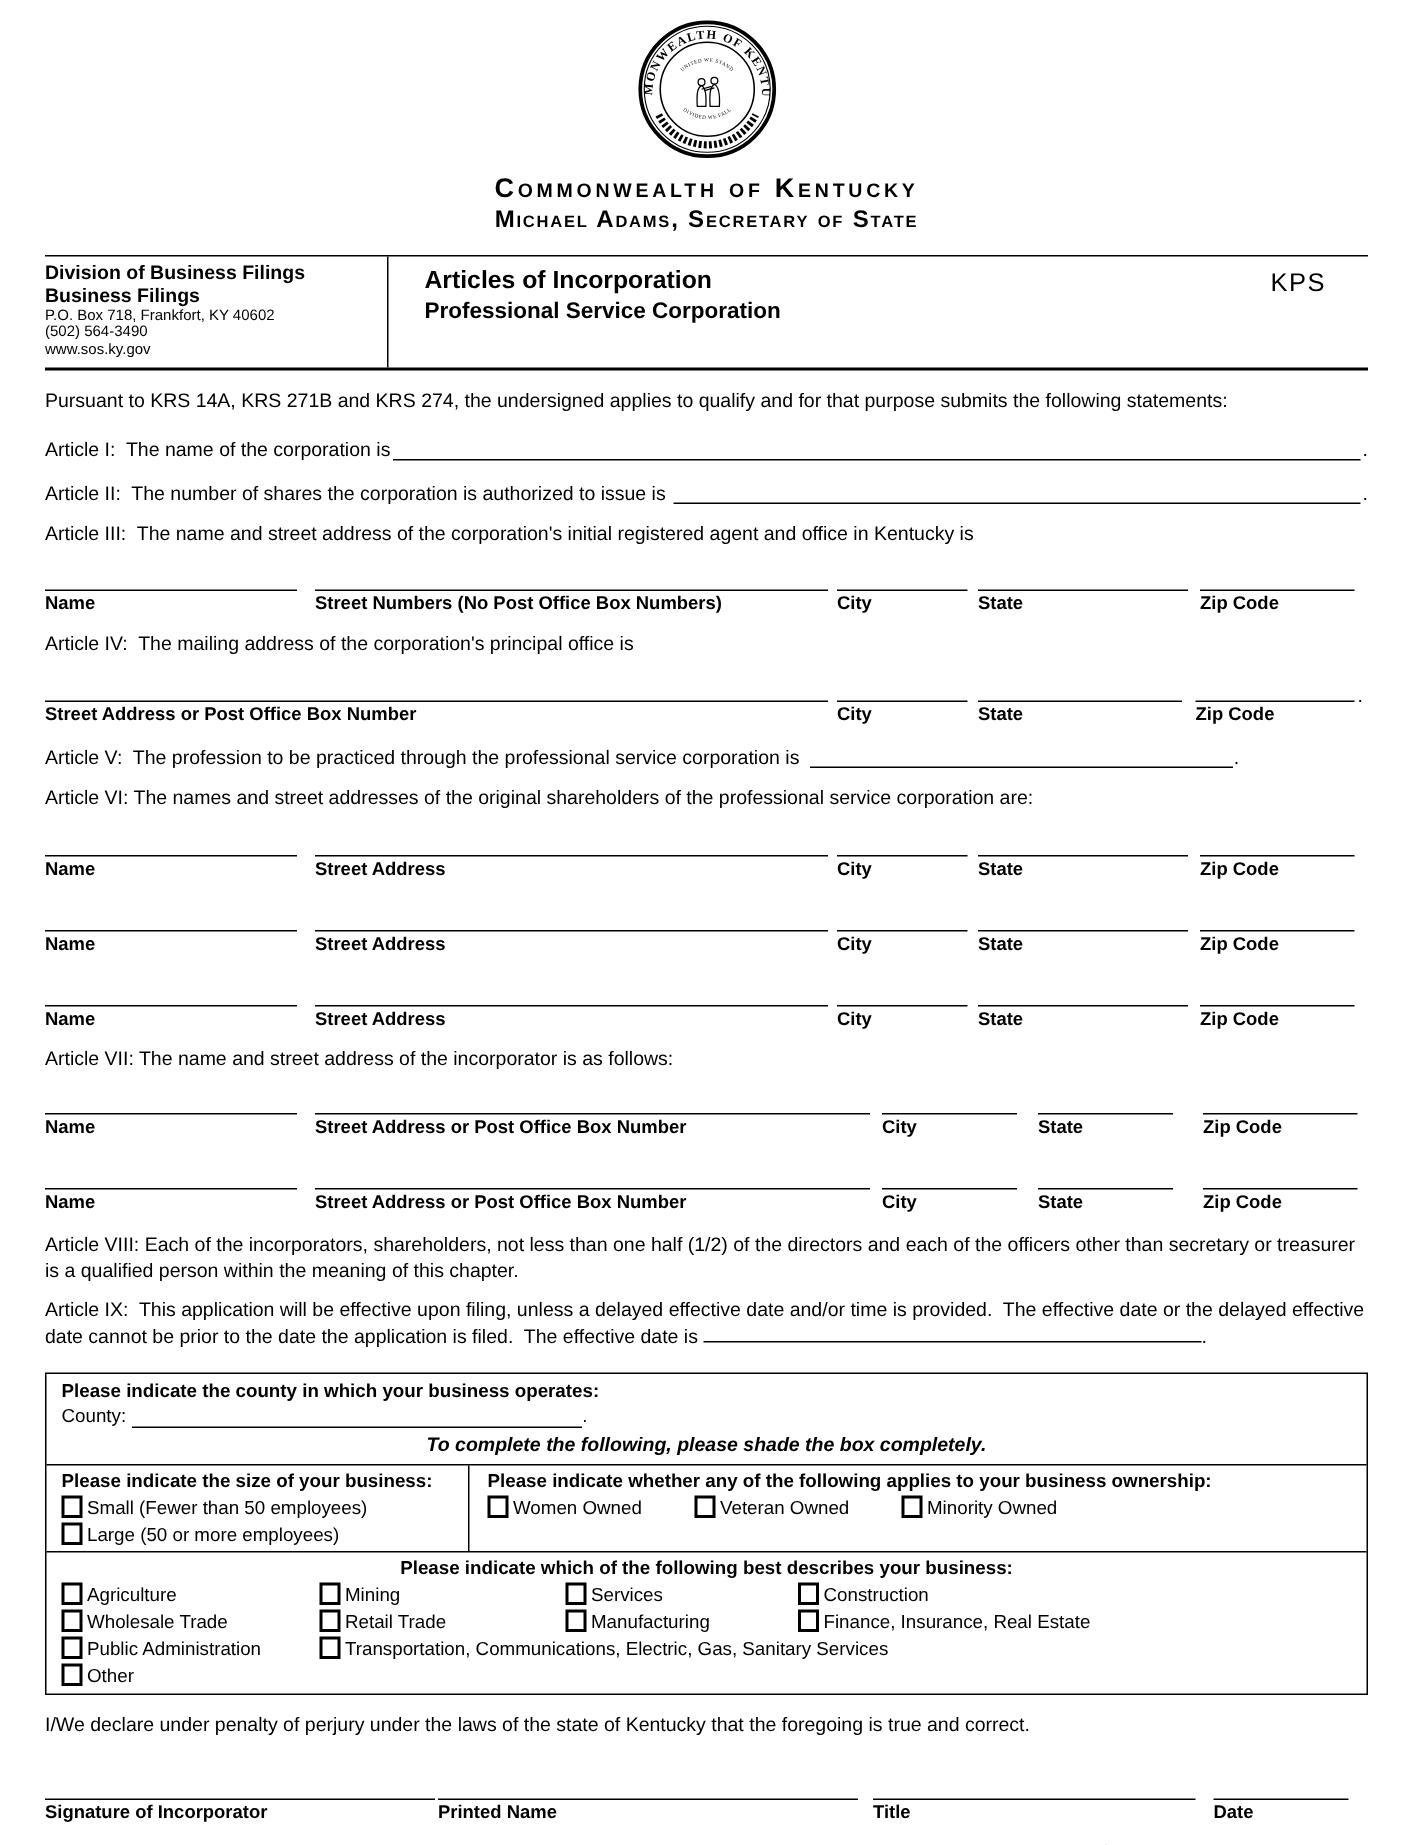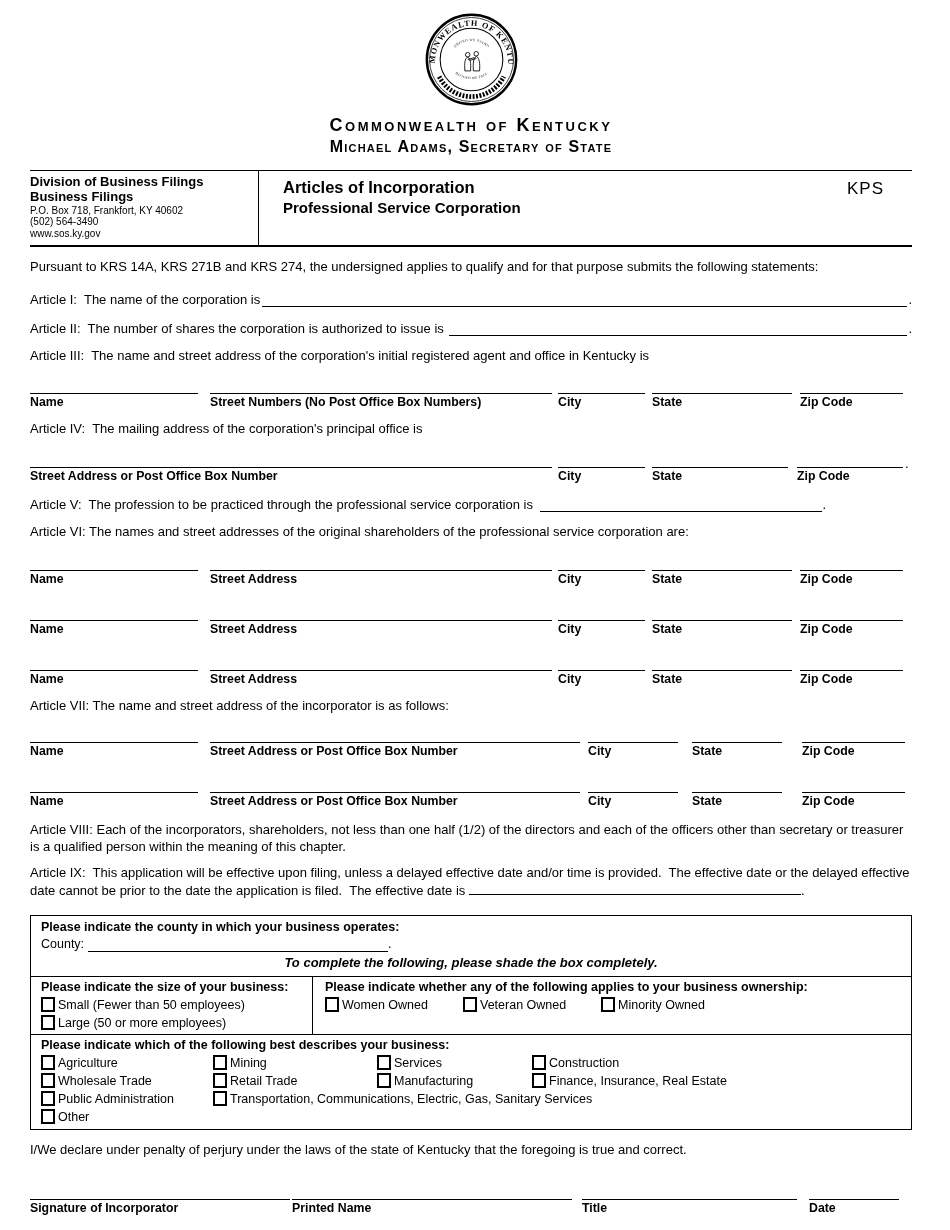--- a/index.html
+++ b/index.html
@@ -77,21 +77,21 @@
   .sv-cols{border-top:1.3px solid #000;display:flex;}
   .sv-col-left{width:282px;border-right:1.3px solid #000;padding:3px 0 4px 10px;box-sizing:border-box;}
   .sv-col-right{flex:1;padding:3px 0 4px 12px;}
   .opt{display:flex;align-items:center;margin-top:3px;}
   .cb{
     display:inline-block;width:10px;height:11px;border:2px solid #000;
     margin-right:3px;background:#fff;flex:0 0 auto;
   }
   .own-row{display:flex;margin-top:3px;}
   .own-item{display:flex;align-items:center;width:138px;}
-  .sv-cat{border-top:1.3px solid #000;padding:3px 10px 5px 10px;}
+  .sv-cat{border-top:1.3px solid #000;padding:3px 10px 5px 10px;text-align:center;}
   .cat-row{display:flex;margin-top:3px;}
   .cat-item{display:flex;align-items:center;}
   .cat-c1{width:172px}.cat-c2{width:164px}.cat-c3{width:155px}.cat-c4{flex:1}
   
   .consent-line{margin-top:12px;display:flex;align-items:flex-end;}
   .consent-fill{display:inline-block;width:405px;height:14px;border-bottom:1px solid #000;margin-left:4px;}
 </style>
 </head>
 <body>
 

